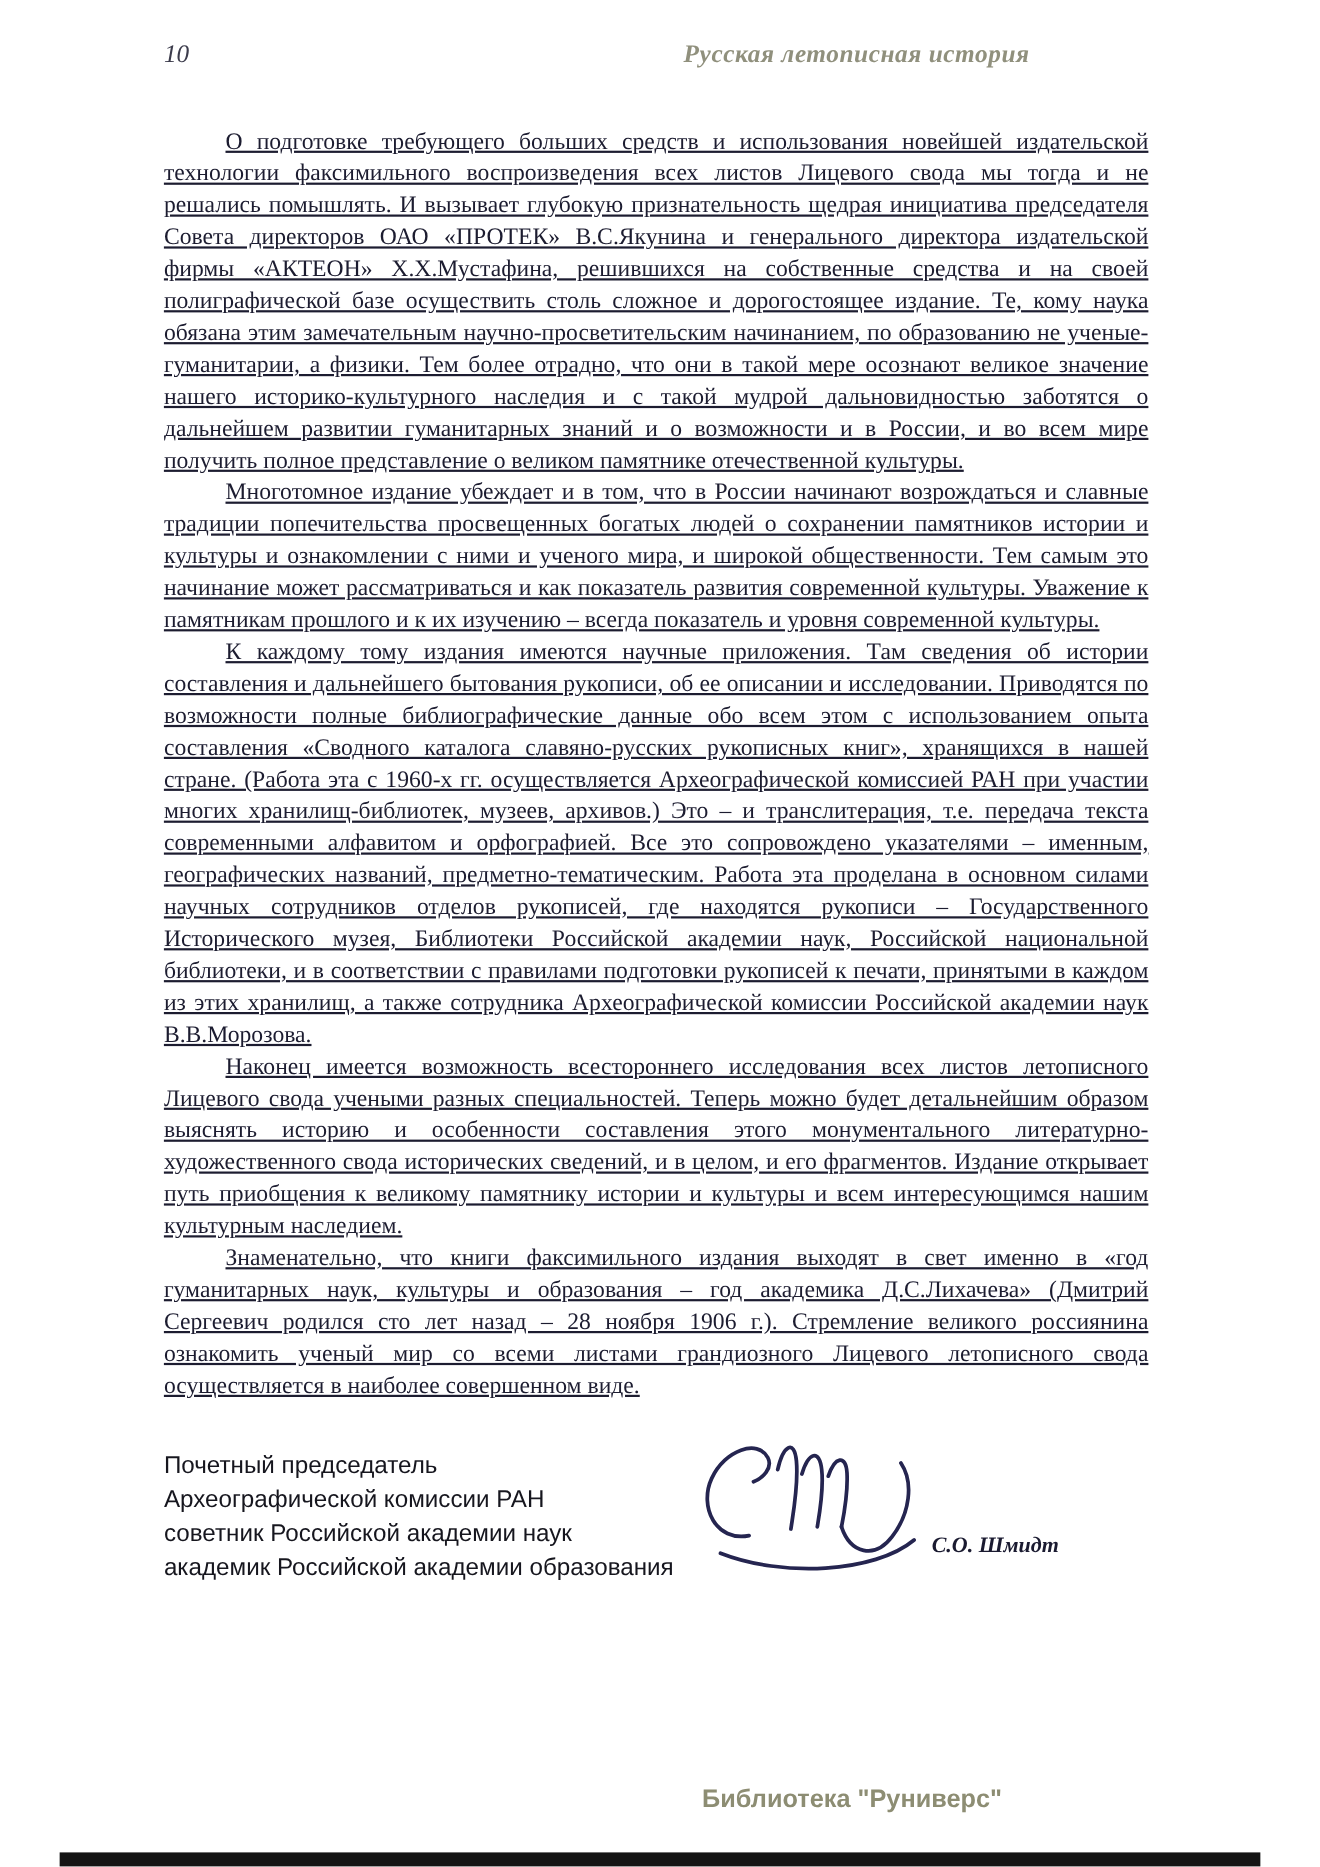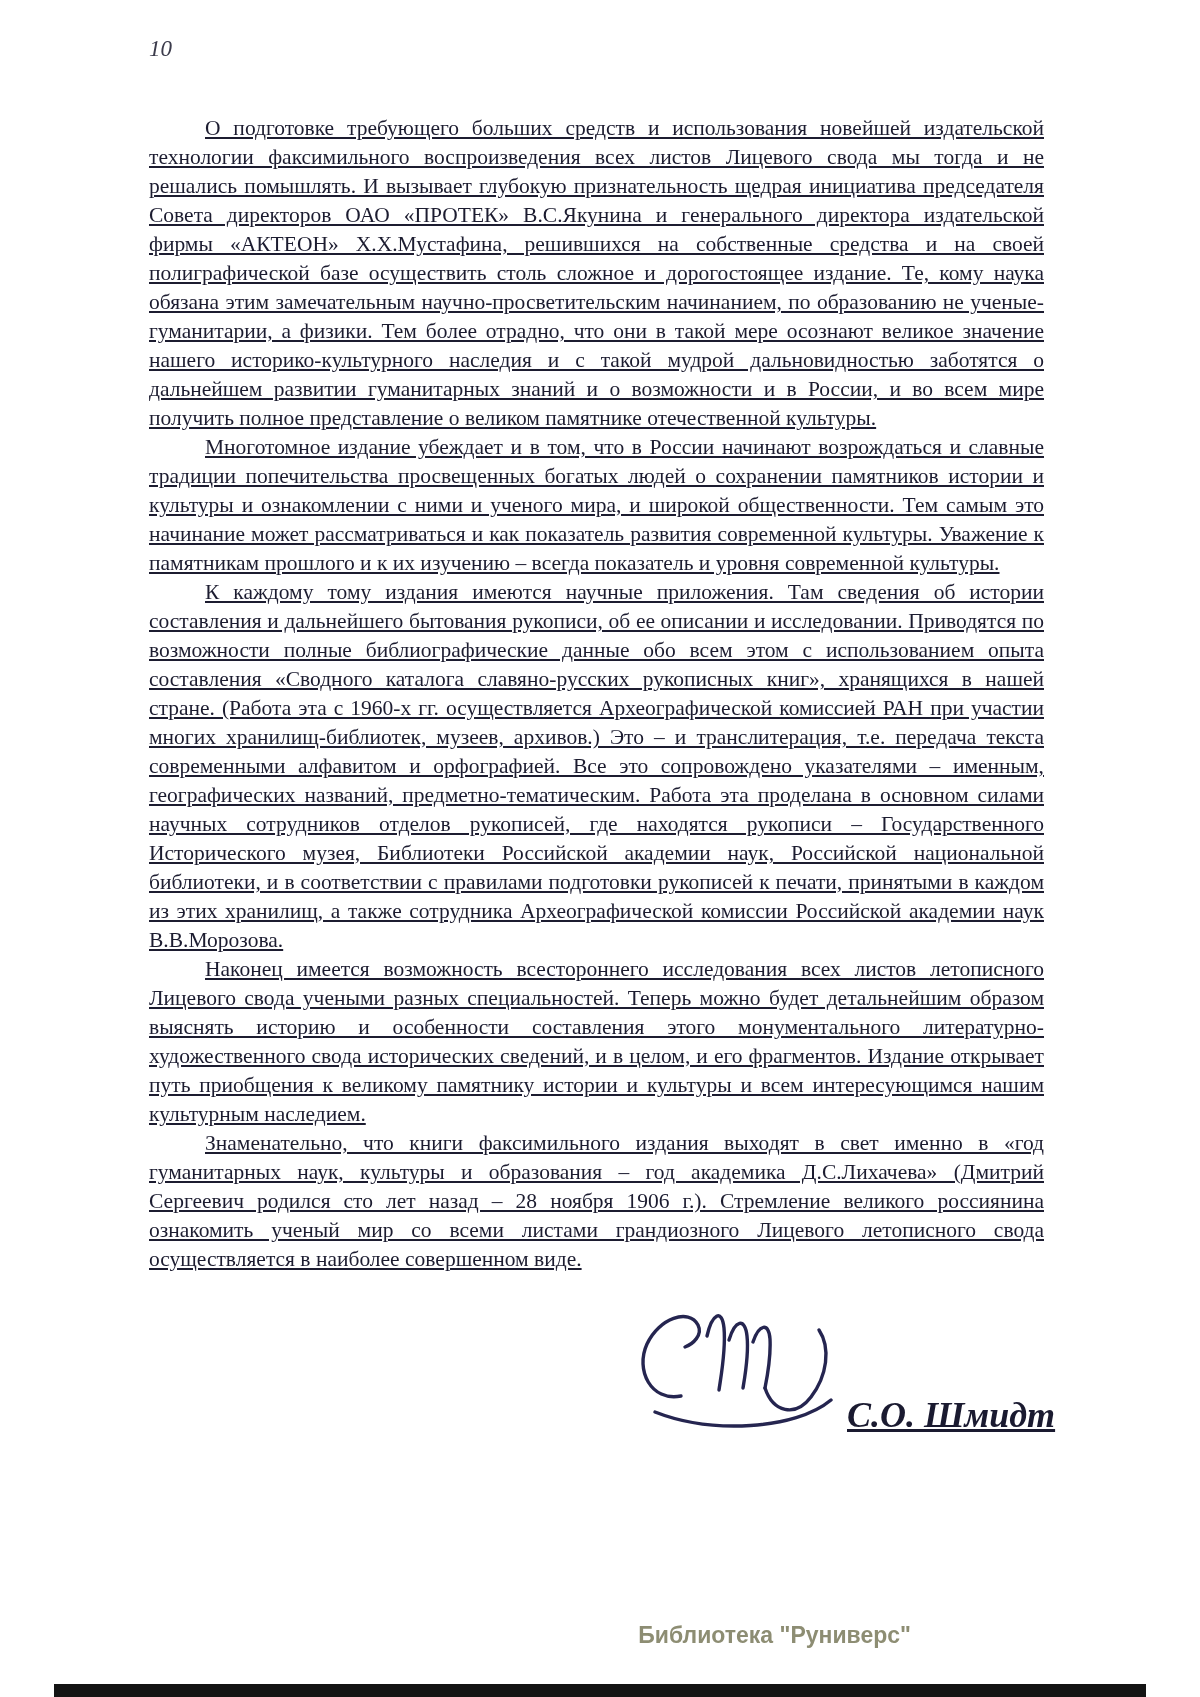--- a/index.html
+++ b/index.html
@@ -63,24 +63,23 @@
     width: 250px;
     height: 150px;
   }
   .sig-name {
     position: absolute;
     left: 698px;
     top: 82px;
     font-family: "Liberation Serif", serif;
     font-weight: bold;
     font-style: italic;
-    font-size: 36px;
+    font-size: 20px;
     color: #1a1a30;
     white-space: nowrap;
-    text-decoration: underline;
   }
   .footer {
     position: absolute;
     right: 235px;
     bottom: 48px;
     font-family: "Liberation Sans", sans-serif;
     font-weight: bold;
     font-size: 23px;
     color: #8d8d73;
   }
@@ -93,31 +92,38 @@
     background: #141414;
   }
 </style>
 </head>
 <body>
 
 <div class="page">
 
   <div class="header">
     <span class="pagenum">10</span>
+    <span class="runtitle">Русская летописная история</span>
   </div>
 
   <div class="body-text">
       <p class="para indent">О подготовке требующего больших средств и использования новейшей издательской технологии факсимильного воспроизведения всех листов Лицевого свода мы тогда и не решались помышлять. И вызывает глубокую признательность щедрая инициатива председателя Совета директоров ОАО «ПРОТЕК» В.С.Якунина и генерального директора издательской фирмы «АКТЕОН» Х.Х.Мустафина, решившихся на собственные средства и на своей полиграфической базе осуществить столь сложное и дорогостоящее издание. Те, кому наука обязана этим замечательным научно-просветительским начинанием, по образованию не ученые-гуманитарии, а физики. Тем более отрадно, что они в такой мере осознают великое значение нашего историко-культурного наследия и с такой мудрой дальновидностью заботятся о дальнейшем развитии гуманитарных знаний и о возможности и в России, и во всем мире получить полное представление о великом памятнике отечественной культуры.</p>
       <p class="para indent">Многотомное издание убеждает и в том, что в России начинают возрождаться и славные традиции попечительства просвещенных богатых людей о сохранении памятников истории и культуры и ознакомлении с ними и ученого мира, и широкой общественности. Тем самым это начинание может рассматриваться и как показатель развития современной культуры. Уважение к памятникам прошлого и к их изучению – всегда показатель и уровня современной культуры.</p>
       <p class="para indent">К каждому тому издания имеются научные приложения. Там сведения об истории составления и дальнейшего бытования рукописи, об ее описании и исследовании. Приводятся по возможности полные библиографические данные обо всем этом с использованием опыта составления «Сводного каталога славяно-русских рукописных книг», хранящихся в нашей стране. (Работа эта с 1960-х гг. осуществляется Археографической комиссией РАН при участии многих хранилищ-библиотек, музеев, архивов.) Это – и транслитерация, т.е. передача текста современными алфавитом и орфографией. Все это сопровождено указателями – именным, географических названий, предметно-тематическим. Работа эта проделана в основном силами научных сотрудников отделов рукописей, где находятся рукописи – Государственного Исторического музея, Библиотеки Российской академии наук, Российской национальной библиотеки, и в соответствии с правилами подготовки рукописей к печати, принятыми в каждом из этих хранилищ, а также сотрудника Археографической комиссии Российской академии наук В.В.Морозова.</p>
       <p class="para indent">Наконец имеется возможность всестороннего исследования всех листов летописного Лицевого свода учеными разных специальностей. Теперь можно будет детальнейшим образом выяснять историю и особенности составления этого монументального литературно-художественного свода исторических сведений, и в целом, и его фрагментов. Издание открывает путь приобщения к великому памятнику истории и культуры и всем интересующимся нашим культурным наследием.</p>
       <p class="para indent">Знаменательно, что книги факсимильного издания выходят в свет именно в «год гуманитарных наук, культуры и образования – год академика Д.С.Лихачева» (Дмитрий Сергеевич родился сто лет назад – 28 ноября 1906 г.). Стремление великого россиянина ознакомить ученый мир со всеми листами грандиозного Лицевого летописного свода осуществляется в наиболее совершенном виде.</p>
     </div>
 
   <div class="sig-block">
+    <div class="sig-titles">
+        <div>Почетный председатель</div>
+        <div>Археографической комиссии РАН</div>
+        <div>советник Российской академии наук</div>
+        <div>академик Российской академии образования</div>
+      </div>
     <svg class="sig-scrawl" viewBox="0 0 250 150" xmlns="http://www.w3.org/2000/svg">
       <g fill="none" stroke="#252550" stroke-width="3.4" stroke-linecap="round">
         <path d="M62,98 C32,104 16,72 28,46 C40,20 70,10 79,27 C84,37 74,46 66,49"></path>
         <path d="M88,38 C93,16 103,10 105,30 C107,52 102,78 100,92"></path>
         <path d="M110,42 C116,22 126,19 128,38 C130,56 126,78 124,90"></path>
         <path d="M134,44 C140,26 150,24 151,41 C152,60 148,80 146,90"></path>
         <path d="M146,90 C154,114 176,120 192,99 C208,78 212,50 200,32"></path>
         <path d="M36,114 C92,136 176,132 212,102"></path>
       </g>
     </svg>

